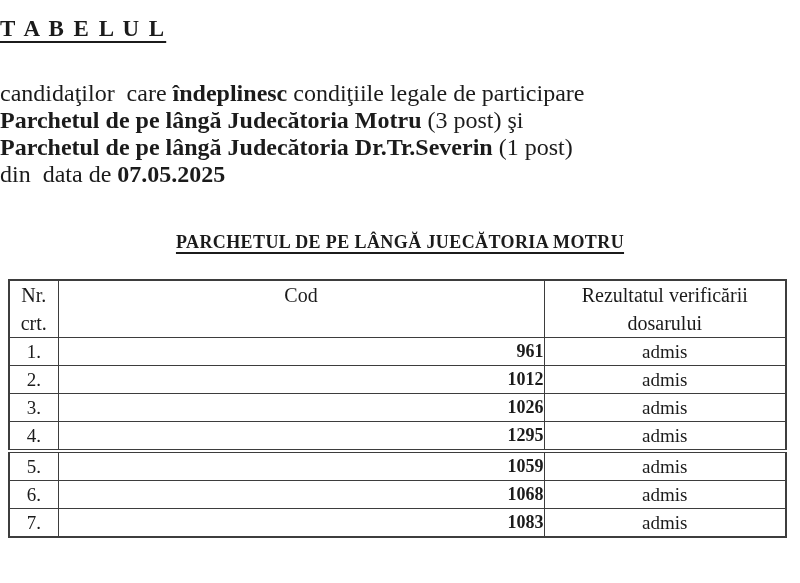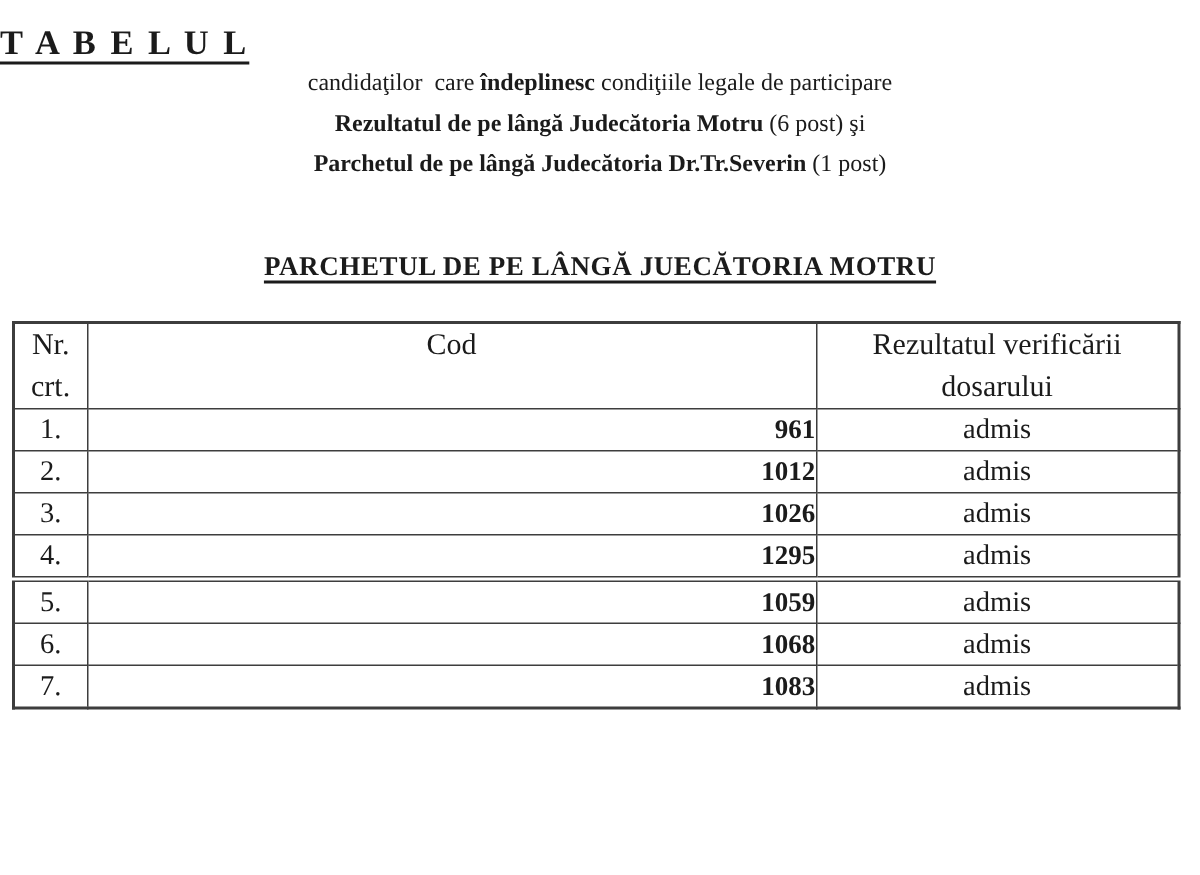--- a/index.html
+++ b/index.html
@@ -25,22 +25,22 @@
     font-size: 23px;
     font-weight: bold;
     letter-spacing: 2px;
   }
   .doc-title span {
     text-decoration: underline;
     text-decoration-thickness: 2px;
     text-underline-offset: 5px;
   }
   .intro {
-    text-align: center;
-    font-size: 16px;
+    margin-top: 38px;
+    font-size: 24px;
     line-height: 27px;
   }
   .intro-line {
     white-space: pre-wrap;
   }
   .b {
     font-weight: bold;
   }
   .section-heading {
     margin-top: 44px;
@@ -98,22 +98,23 @@
 <body>
 
 <div class="page" data-name="document-page">
 
   <div class="doc-title" data-name="document-title">
     <span data-name="document-title-text">T A B E L U L</span>
   </div>
 
   <div class="intro" id="intro" data-name="intro-paragraph">
       <div class="intro-line" data-name="intro-line"><span data-name="intro-text">candidaţilor  care </span><span class="b" data-name="intro-text-bold">îndeplinesc</span><span data-name="intro-text"> condiţiile legale de participare</span></div>
-      <div class="intro-line" data-name="intro-line"><span class="b" data-name="intro-text-bold">Rezultatul de pe lângă Judecătoria Motru</span><span data-name="intro-text"> (6 post) şi</span></div>
+      <div class="intro-line" data-name="intro-line"><span class="b" data-name="intro-text-bold">Parchetul de pe lângă Judecătoria Motru</span><span data-name="intro-text"> (3 post) şi</span></div>
       <div class="intro-line" data-name="intro-line"><span class="b" data-name="intro-text-bold">Parchetul de pe lângă Judecătoria Dr.Tr.Severin</span><span data-name="intro-text"> (1 post)</span></div>
+      <div class="intro-line" data-name="intro-line"><span data-name="intro-text">din  data de </span><span class="b" data-name="intro-text-bold">07.05.2025</span></div>
     </div>
 
   <div class="section-heading" data-name="section-heading">
     <span data-name="section-heading-text">PARCHETUL DE PE LÂNGĂ JUECĂTORIA MOTRU</span>
   </div>
 
   <table class="results" data-name="results-table">
     <colgroup>
       <col class="c-nr">
       <col class="c-cod">

